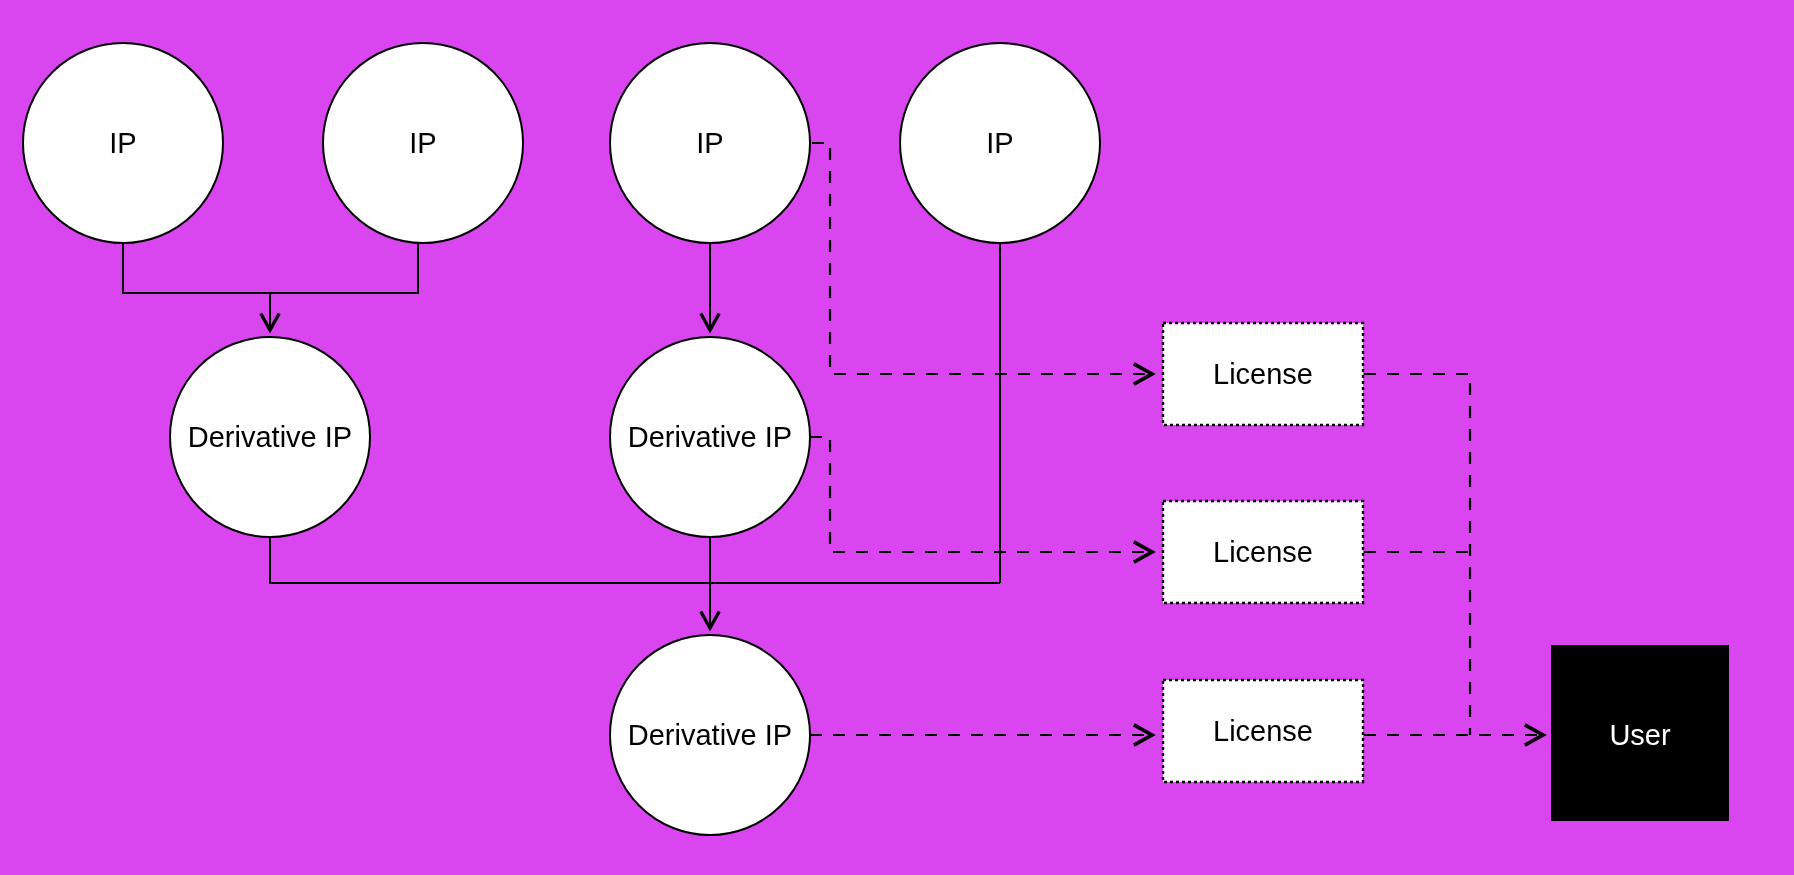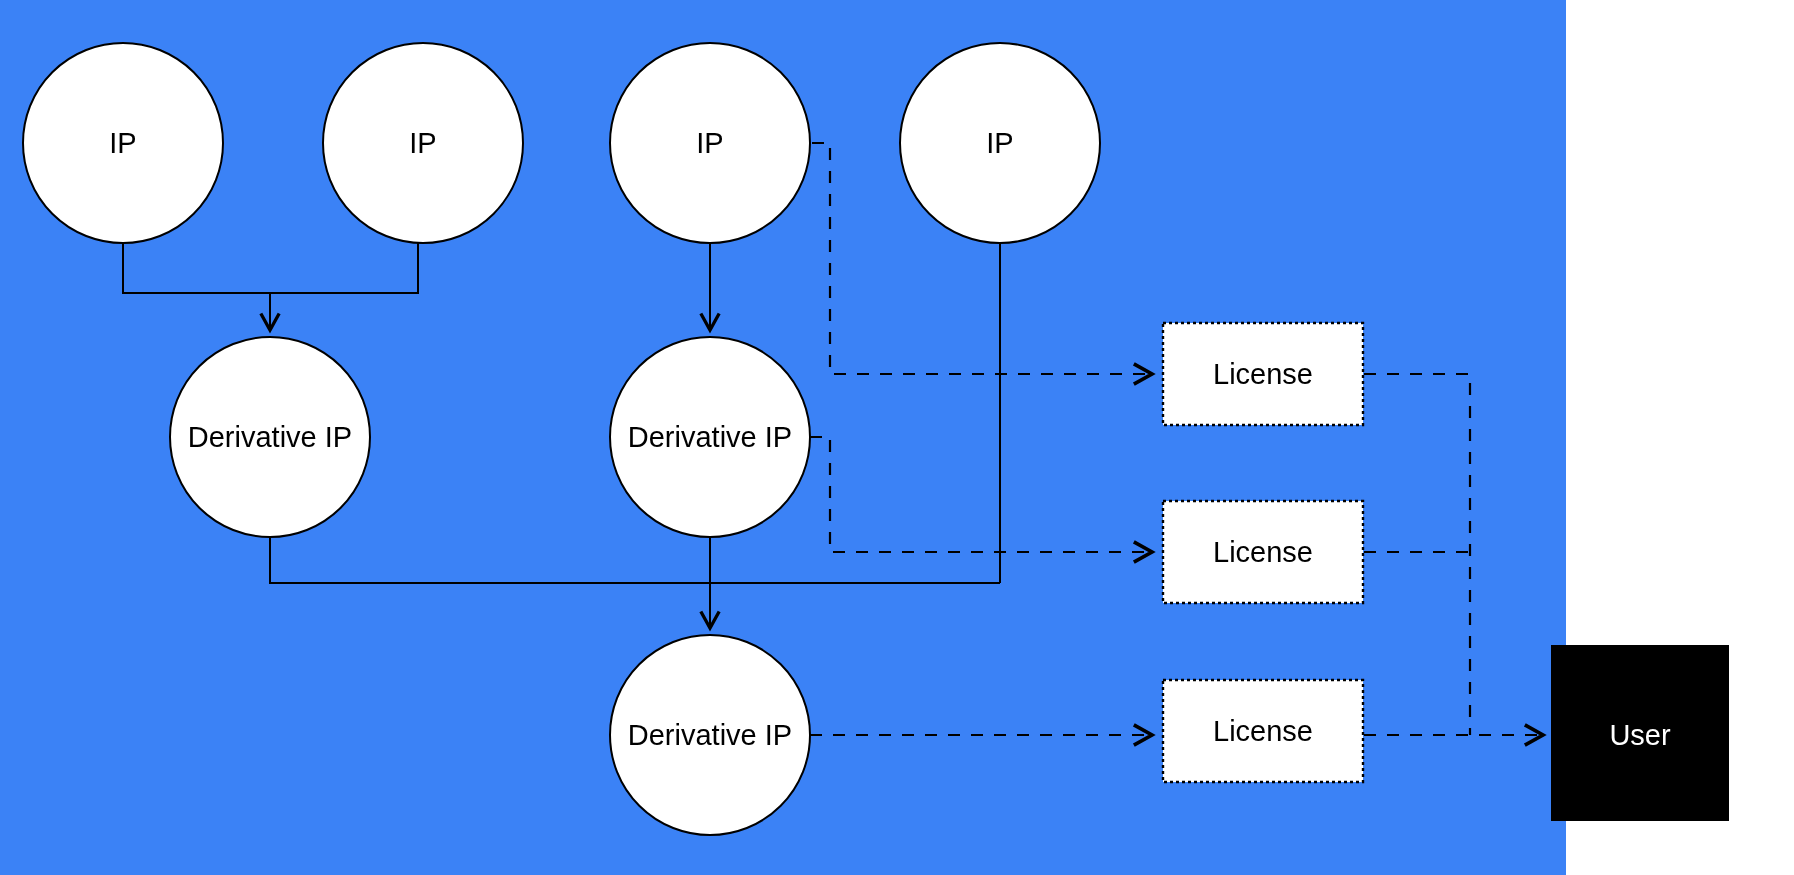--- a/index.html
+++ b/index.html
@@ -8,23 +8,23 @@
     background: #ffffff;
   }
   body {
     width: 1794px;
     height: 875px;
     font-family: "Liberation Sans", sans-serif;
     overflow: hidden;
   }
   #diagram-root {
     position: relative;
-    width: 1566px;
+    width: 1794px;
     height: 875px;
-    background: #3b82f6;
+    background: #d946ef;
   }
   svg#diagram-svg {
     display: block;
     width: 1794px;
     height: 875px;
   }
   .node-shape {
     fill: #ffffff;
     stroke: #000000;
     stroke-width: 2;

